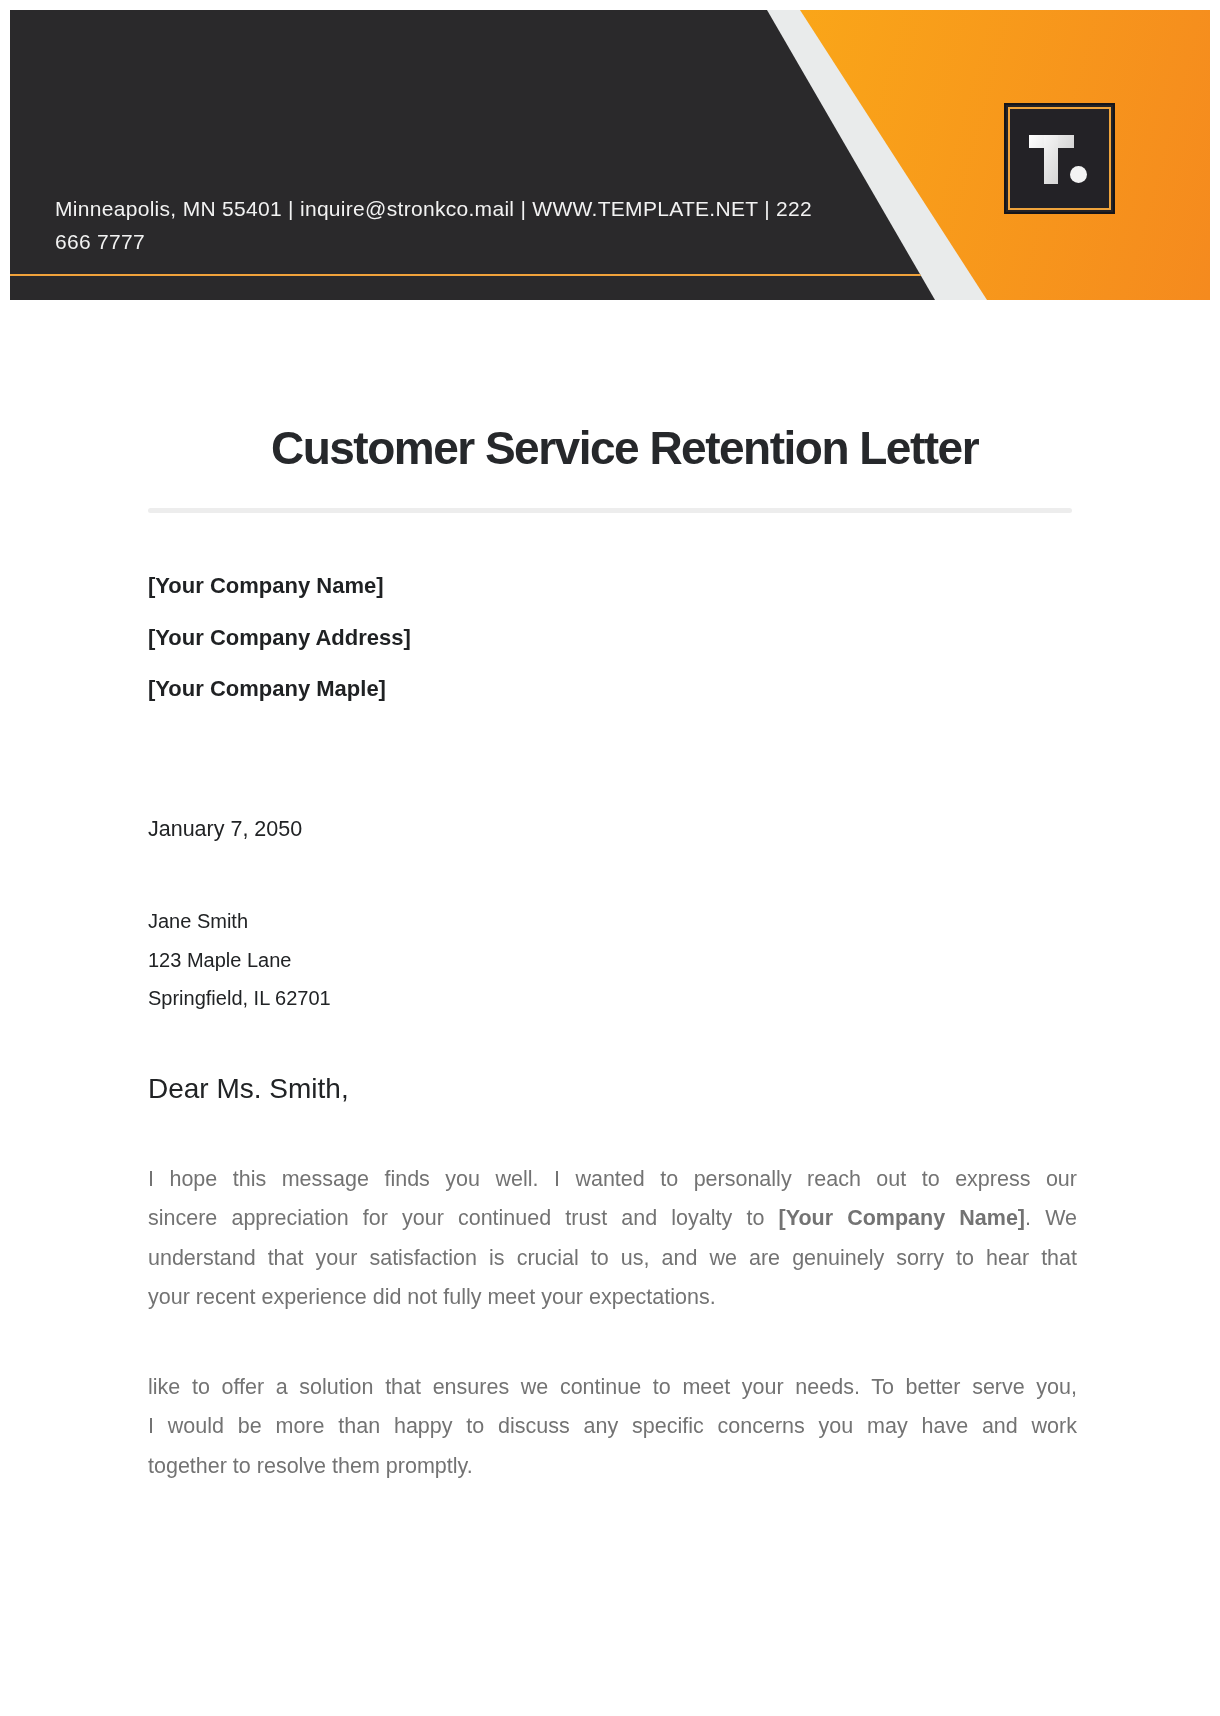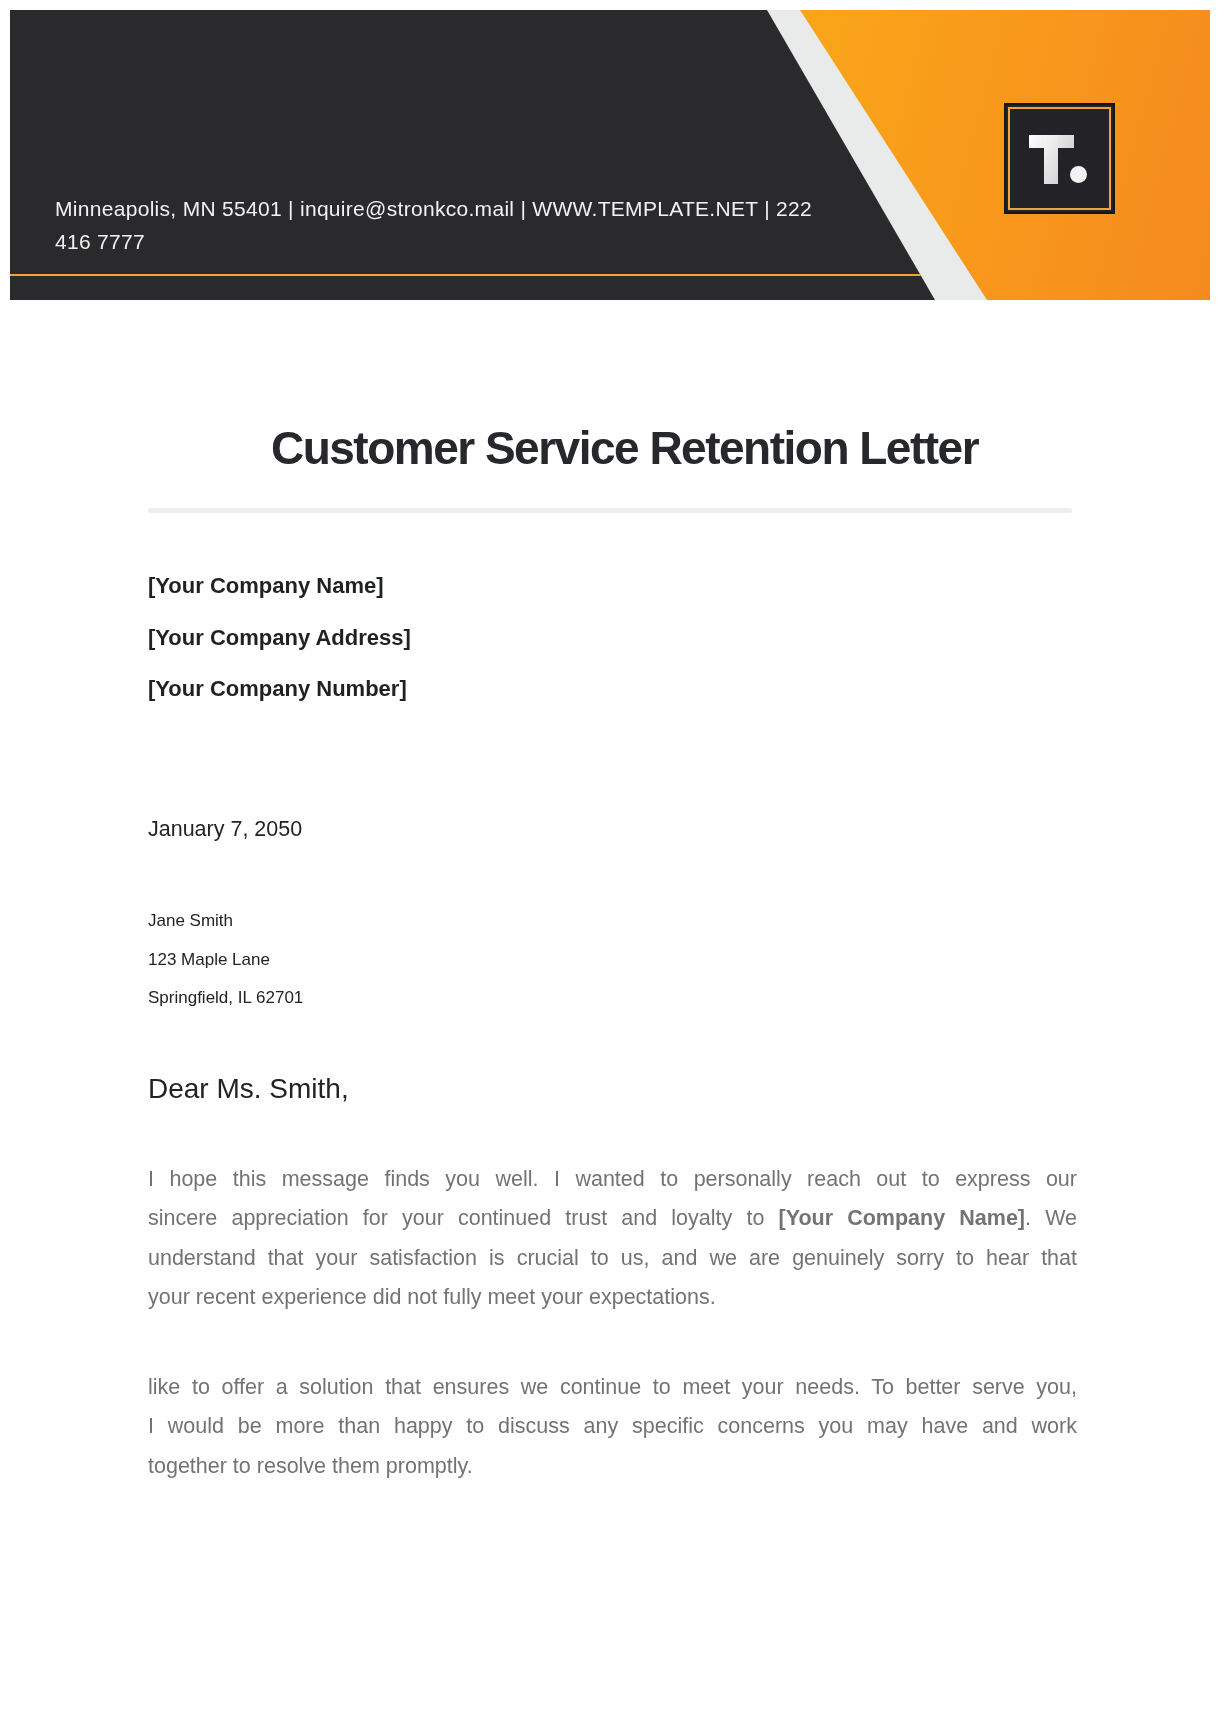--- a/index.html
+++ b/index.html
@@ -25,21 +25,21 @@
   .t-stem{position:absolute;left:38px;top:30px;width:14px;height:49px;background:linear-gradient(120deg,#f6f6f6,#d5d5d5);}
   .t-dot{position:absolute;left:64px;top:61px;width:17px;height:17px;border-radius:50%;background:#f3f3f3;}
   
   .title{position:absolute;left:148px;width:929px;top:412px;margin:12px;
     font-size:46px;line-height:48px;font-weight:700;letter-spacing:-1.5px;
     text-align:center;color:#26282B;}
   .divider{position:absolute;left:148px;top:508px;width:924px;height:5px;background:#EDEDED;border-radius:3px;}
   .company-block{position:absolute;left:148px;top:560px;font-size:22px;font-weight:700;
     line-height:51.5px;color:#1F2123;}
   .date-line{position:absolute;left:148px;top:814px;font-size:21.5px;line-height:30px;}
-  .recipient-block{position:absolute;left:148px;top:902px;font-size:17px;line-height:38.7px;}
+  .recipient-block{position:absolute;left:148px;top:902px;font-size:20px;line-height:38.7px;}
   .salutation{position:absolute;left:148px;top:1074px;font-size:28px;line-height:30px;}
   .paragraph{position:absolute;left:148px;width:929px;font-size:21.5px;line-height:39.3px;color:#737373;}
   #para-0{top:1160px;}
   #para-1{top:1368px;}
   .pline{text-align:justify;}
   .pline.jfull{text-align-last:justify;}
   .pline.jlast{text-align:center;text-align-last:left;}
   .bold{font-weight:700;}
 </style>
 </head>
@@ -47,39 +47,39 @@
 
 <div id="page">
 
   <div class="header">
     <div class="header-orange"></div>
     <div class="header-stripe"></div>
     <div class="header-dark">
       <div class="header-accent-line"></div>
       <div class="header-contact">
           <div class="contact-line">Minneapolis, MN 55401 | inquire@stronkco.mail | WWW.TEMPLATE.NET | 222</div>
-          <div class="contact-line">416 7777</div>
+          <div class="contact-line">666 7777</div>
         </div>
     </div>
     <div class="logo">
       <div class="logo-inner"></div>
       <div class="t-bar"></div>
       <div class="t-stem"></div>
       <div class="t-dot"></div>
     </div>
   </div>
 
   <h1 class="title">Customer Service Retention Letter</h1>
 
   <div class="divider"></div>
 
   <div class="company-block">
       <div class="company-line">[Your Company Name]</div>
       <div class="company-line">[Your Company Address]</div>
-      <div class="company-line">[Your Company Number]</div>
+      <div class="company-line">[Your Company Maple]</div>
     </div>
 
   <div class="date-line">January 7, 2050</div>
 
   <div class="recipient-block">
       <div class="recipient-line">Jane Smith</div>
       <div class="recipient-line">123 Maple Lane</div>
       <div class="recipient-line">Springfield, IL 62701</div>
     </div>
 

